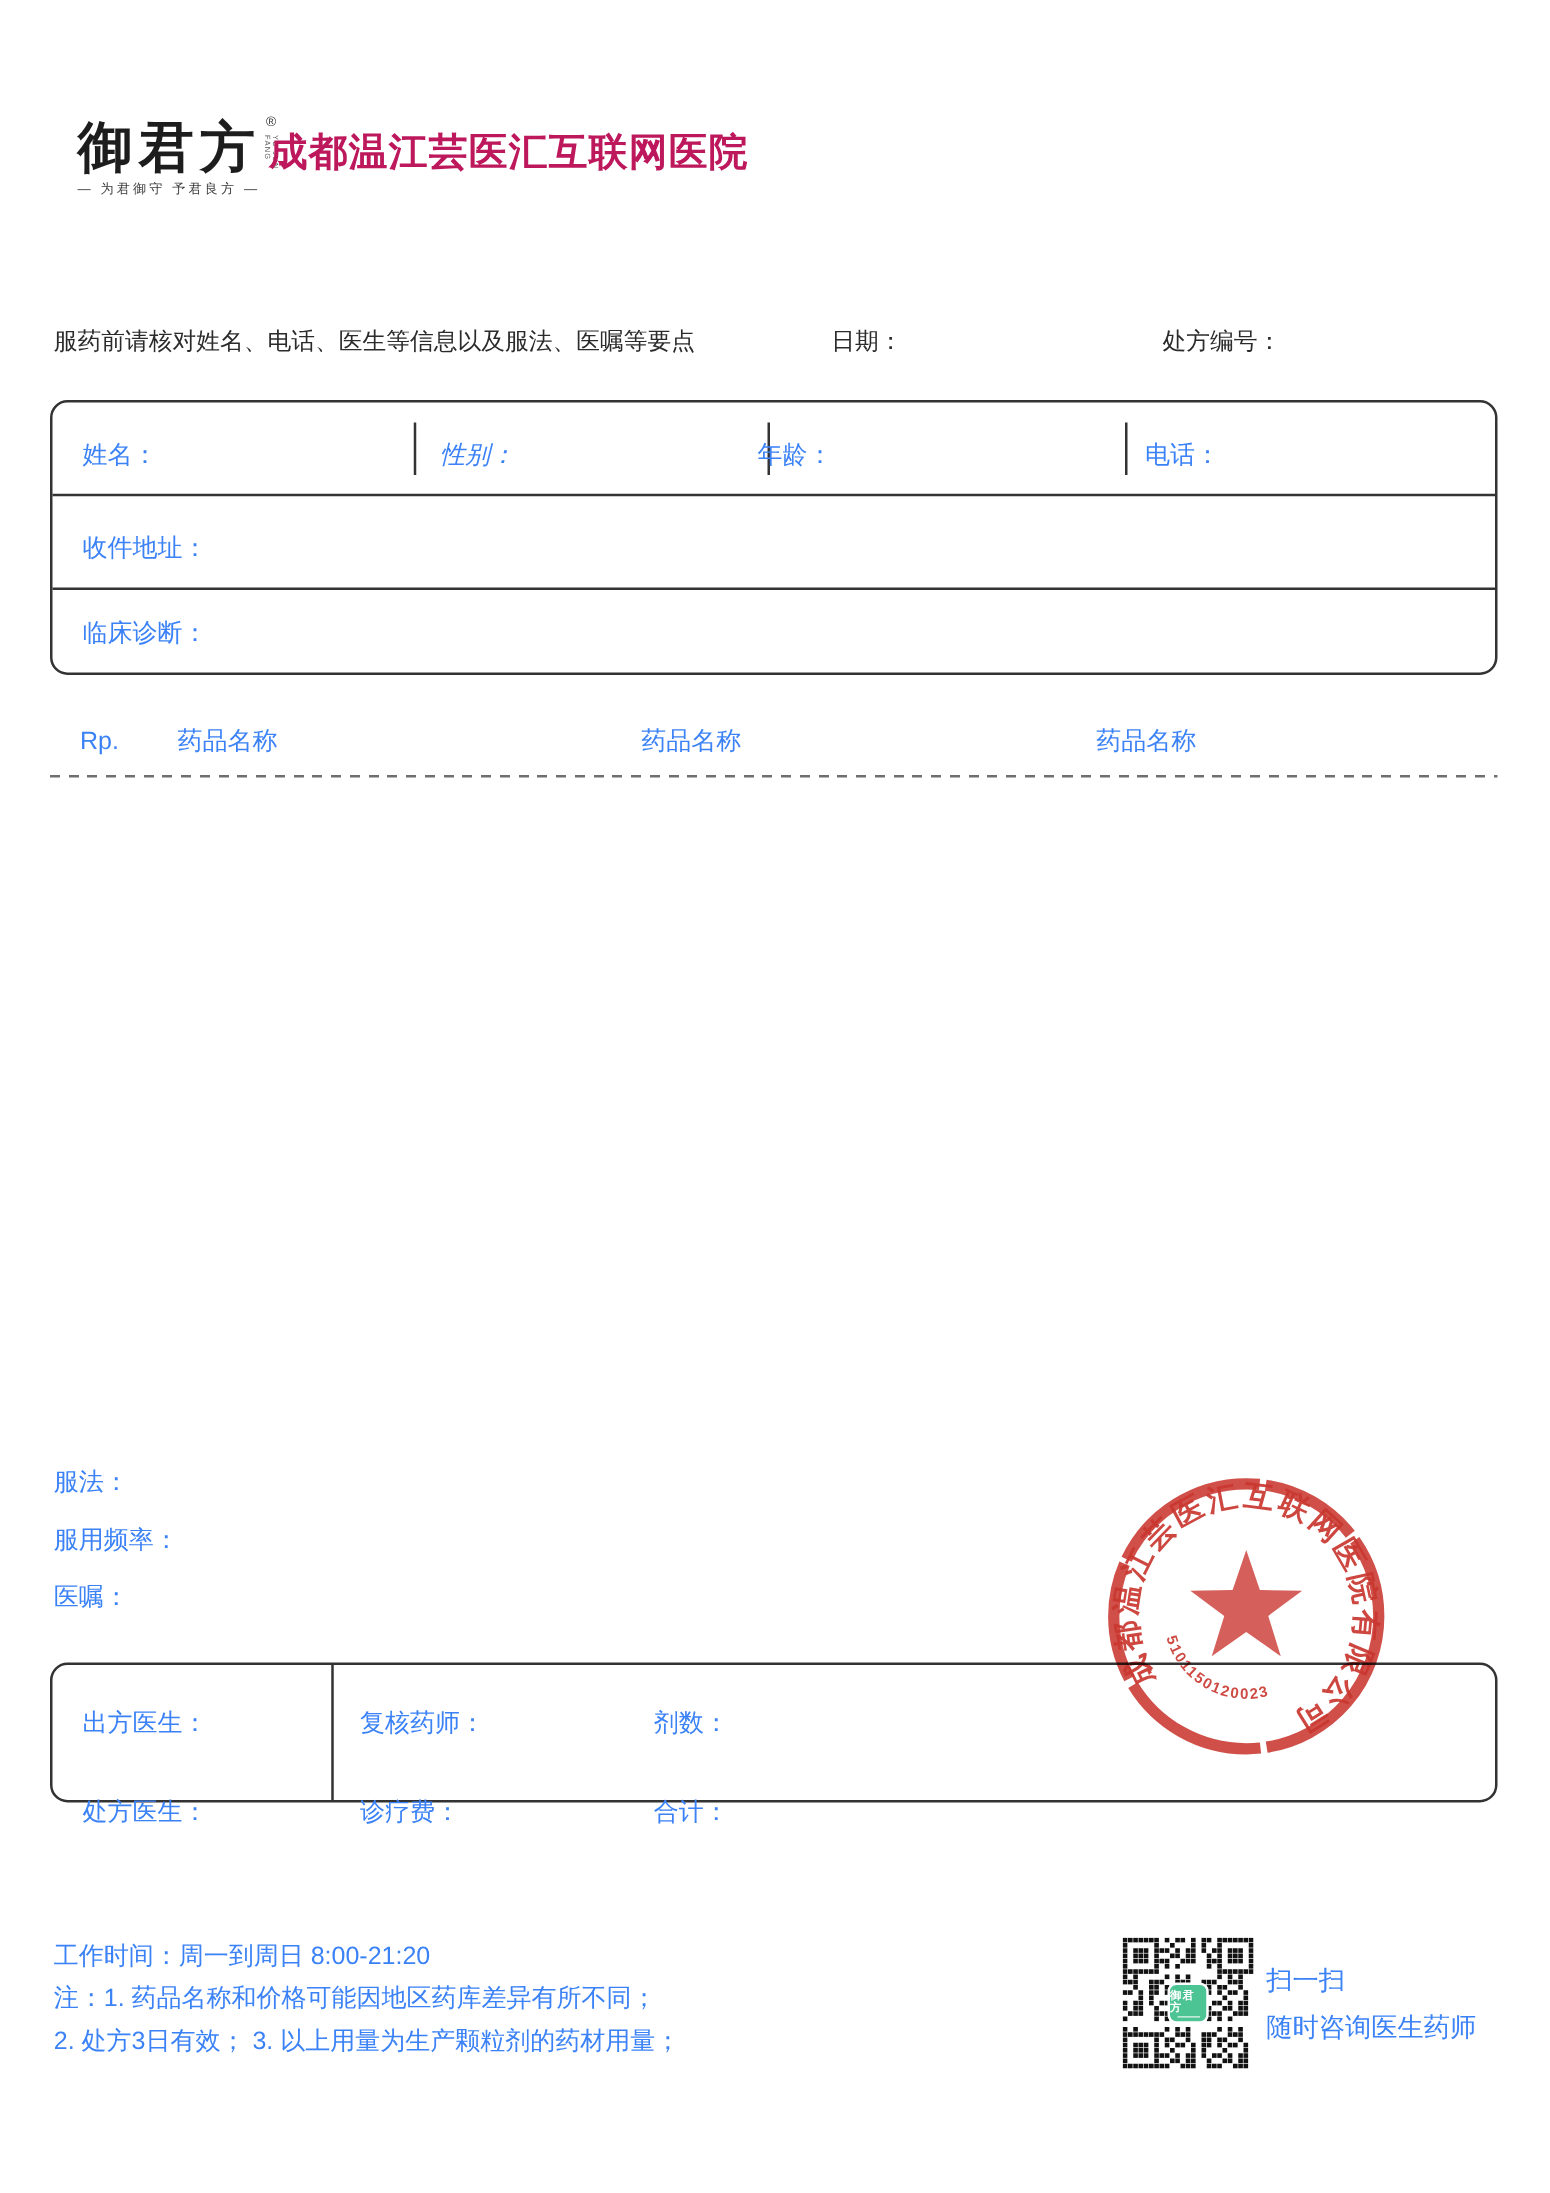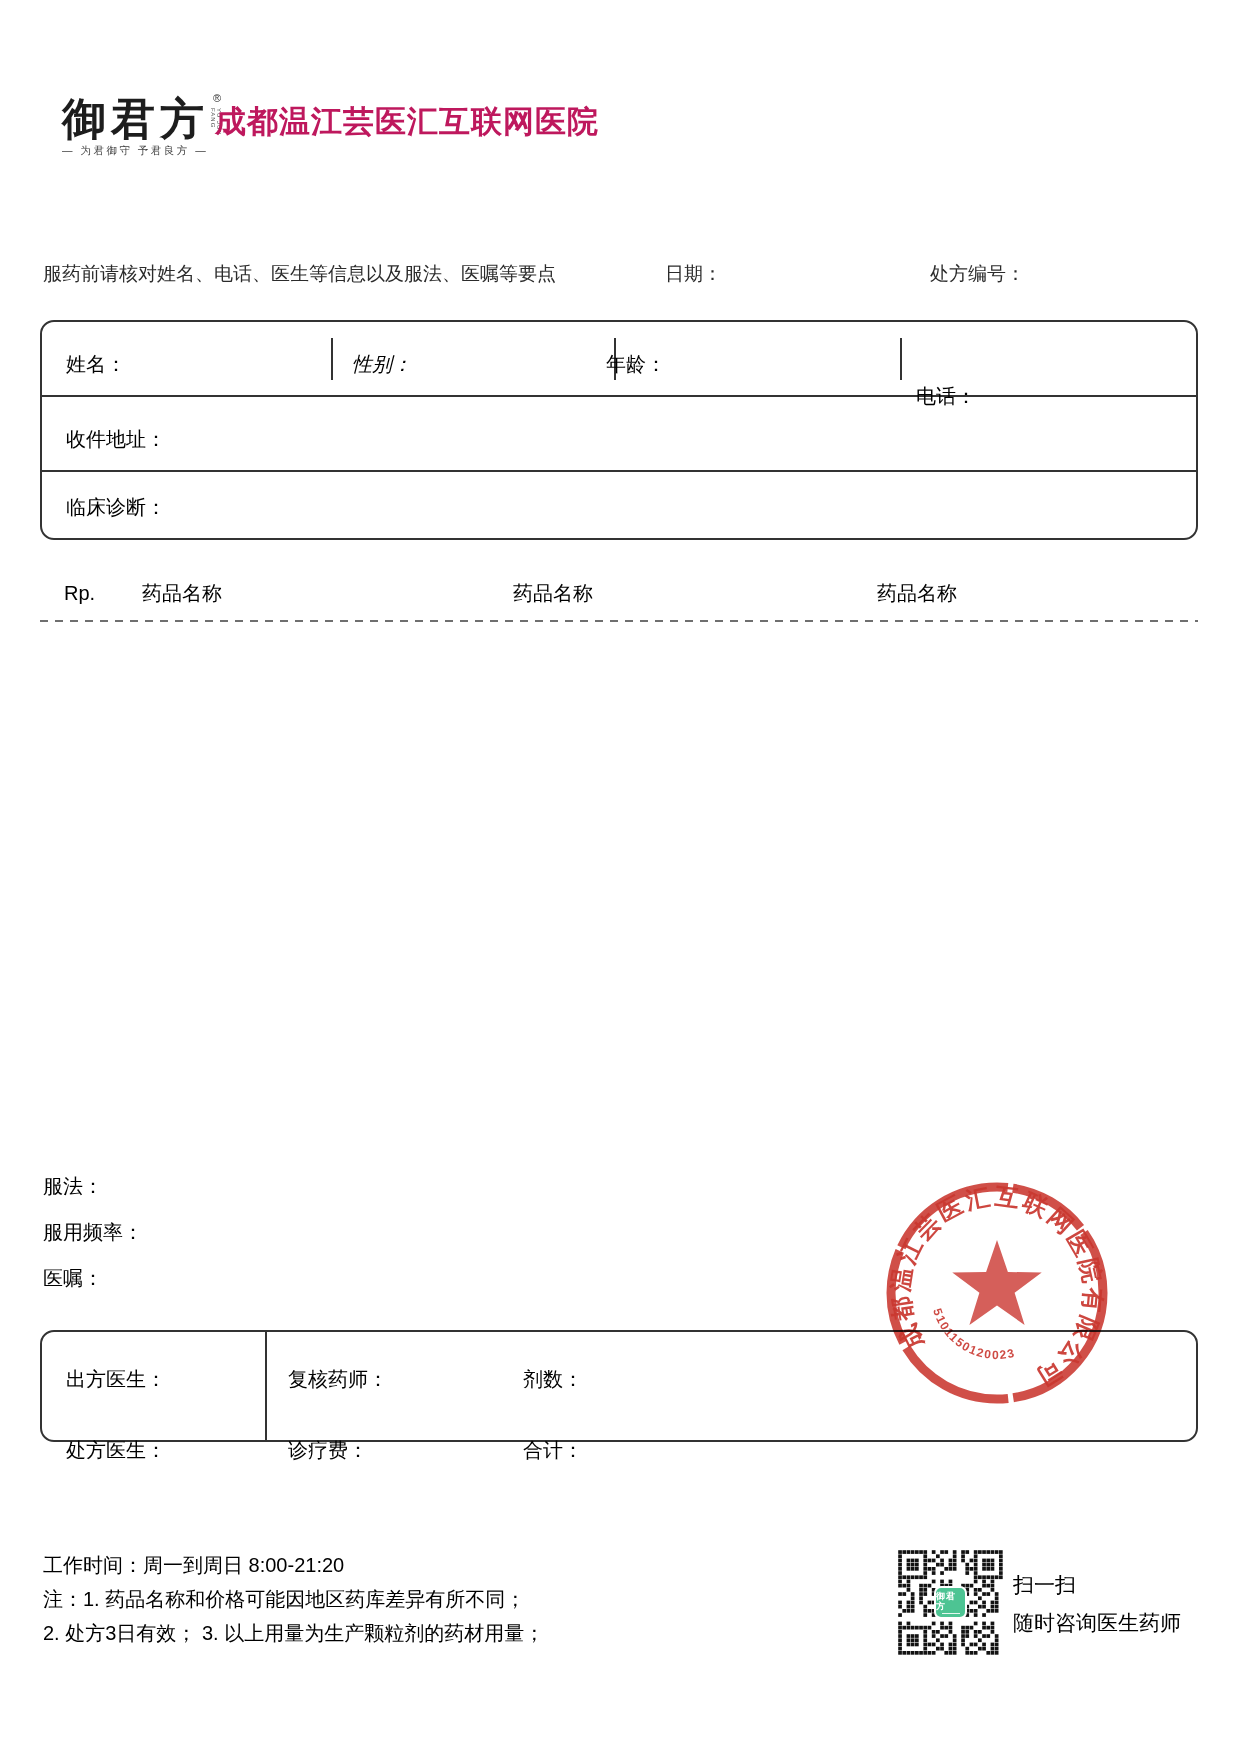--- a/index.html
+++ b/index.html
@@ -2,21 +2,21 @@
 <html><head>
 <meta charset="utf-8">
 <style>
   html,body{margin:0;padding:0;background:#ffffff;}
   .page{
     position:relative;width:1240px;height:1754px;background:#fff;overflow:hidden;
     font-family:"Liberation Sans","DejaVu Sans",sans-serif;color:#2b2b2b;padding-left:20px;
     --stamp:#c5271f;
   }
   .abs{position:absolute;white-space:nowrap;}
-  .lbl{font-size:20px;line-height:26px;color:#000000;}
+  .lbl{font-size:20px;line-height:26px;color:#3b82f6;}
   .small{font-size:19px;line-height:26px;}
 
   
   .logo{position:absolute;left:62px;top:96px;}
   .logo-row{position:relative;display:inline-block;}
   .logo-name{
     font-family:"DejaVu Serif","Liberation Serif",serif;
     font-weight:900;font-size:44px;line-height:46px;letter-spacing:5px;color:#1d1d1d;
   }
   .logo-reg{position:absolute;right:-12px;top:-4px;font-size:11px;color:#333;}
@@ -69,21 +69,21 @@
   <div class="panel" style="left:40px;top:320px;width:1158px;height:220px;">
     <div class="hline" style="top:73px;"></div>
     <div class="hline" style="top:148px;"></div>
     <div class="vline" style="left:289px;top:16px;height:42px;"></div>
     <div class="vline" style="left:572px;top:16px;height:42px;"></div>
     <div class="vline" style="left:858px;top:16px;height:42px;"></div>
 
     <div class="abs lbl" style="left:24px;top:29px;">姓名：</div>
     <div class="abs lbl" style="left:310px;top:29px;font-style:italic;">性别：</div>
     <div class="abs lbl" style="left:564px;top:29px;">年龄：</div>
-    <div class="abs lbl" style="left:874px;top:29px;margin-top:32px;">电话：</div>
+    <div class="abs lbl" style="left:874px;top:29px;">电话：</div>
     <div class="abs lbl" style="left:24px;top:104px;">收件地址：</div>
     <div class="abs lbl" style="left:24px;top:172px;">临床诊断：</div>
   </div>
 
   <div class="abs lbl" style="left:64px;top:580px;">Rp.</div>
   <div class="abs lbl" style="left:142px;top:580px;">药品名称</div>
   <div class="abs lbl" style="left:513px;top:580px;">药品名称</div>
   <div class="abs lbl" style="left:877px;top:580px;">药品名称</div>
 
   <div class="dashes" style="left:40px;top:620px;width:1158px;"></div>

